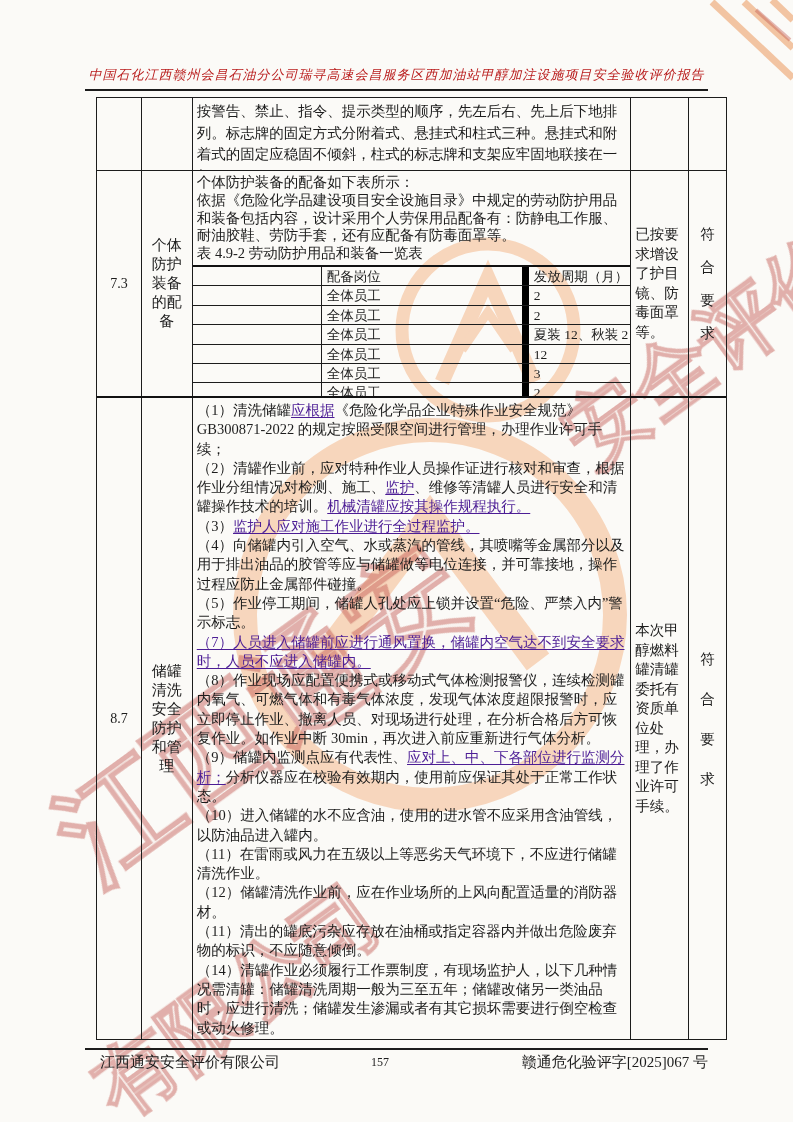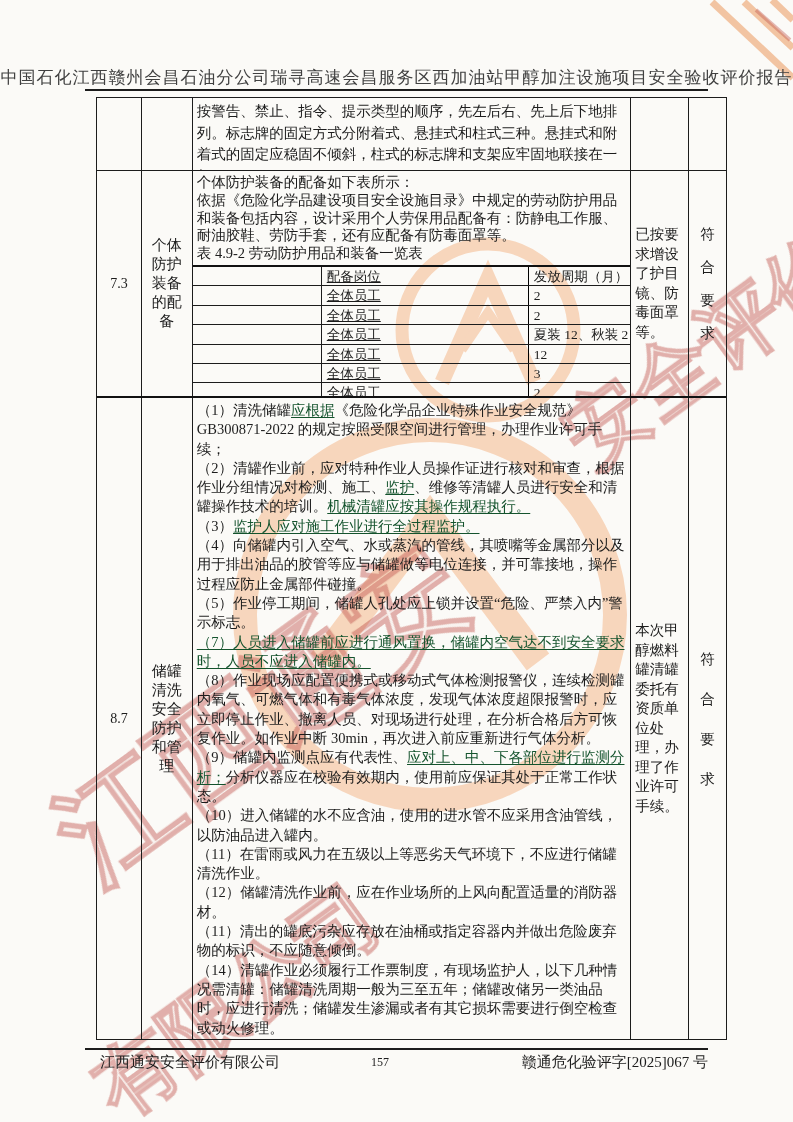--- a/index.html
+++ b/index.html
@@ -3,21 +3,21 @@
 <meta charset="utf-8">
 <style>
   html,body{margin:0;padding:0;}
   body{width:793px;height:1122px;background:#fbfaf7;position:relative;overflow:hidden;
        font-family:"Liberation Serif","DejaVu Serif",serif;color:#1c1c1c;}
   .page{position:absolute;inset:0;}
   
   .wm{position:absolute;left:0;top:0;z-index:0;pointer-events:none;}
   
   .htitle{position:absolute;top:66px;left:0;width:100%;text-align:center;
-          font-size:17px;letter-spacing:1px;color:#404040;z-index:2;}
+          font-size:13px;letter-spacing:1px;color:#b91c1c;z-index:2;font-style:italic;}
   .hrule{position:absolute;top:89px;left:85px;width:623px;height:2px;background:#1c1c1c;z-index:2;}
   
   .rtable{position:absolute;left:96px;top:97px;width:631px;height:943px;
           border:1.5px solid #1c1c1c;box-sizing:border-box;z-index:1;}
   .trow{display:flex;box-sizing:border-box;border-bottom:1px solid #1c1c1c;overflow:hidden;}
   .trow:last-child{border-bottom:none;}
   .r1{height:73px;}
   .r2{height:227px;border-bottom:2px solid #111;}
   .r3{height:641px;}
   .cell{box-sizing:border-box;border-right:1px solid #1c1c1c;overflow:hidden;}
@@ -25,31 +25,31 @@
   .c-id{width:45px;display:flex;align-items:center;justify-content:center;font-size:14px;}
   .c-name{width:51px;display:flex;align-items:center;justify-content:center;text-align:center;
           font-size:15px;line-height:19px;padding:0 9px;}
   .c-content{width:440px;padding:3px 4px 0 4px;font-size:14.5px;}
   .c-status{width:58px;display:flex;align-items:center;padding:0 4px;
             font-size:14.5px;line-height:19.5px;}
   .c-concl{width:37px;display:flex;align-items:center;justify-content:center;}
   .para{line-height:19.3px;}
   .r1 .para{line-height:21.5px;}
   .p73 .para{line-height:17.8px;}
-  .rev{color:#14532d;text-decoration:underline;text-underline-offset:2px;font-family:Liberation Serif, serif;}
+  .rev{color:#4c1d95;text-decoration:underline;text-underline-offset:2px;font-family:Liberation Serif, serif;}
   .vtext{width:16px;word-break:break-all;text-align:center;font-size:14.5px;}
   .vt73{line-height:33px;}
   .vt74{line-height:40px;}
   
   .itable{margin-left:-4px;width:437px;border-top:2.5px solid #111;margin-top:2px;font-size:13.5px;}
   .it-row{display:flex;height:19.4px;line-height:19px;border-bottom:1px solid #1c1c1c;box-sizing:border-box;}
   .it-row:last-child{border-bottom:none;}
   .it-cell{box-sizing:border-box;overflow:hidden;white-space:nowrap;}
   .it-c0{width:129px;border-right:1px solid #1c1c1c;}
-  .it-c1{width:207px;border-right:1px solid #000000;padding-left:5px;text-decoration:underline;}
+  .it-c1{width:207px;border-right:7px solid #000000;padding-left:5px;}
   .it-c2{flex:1;padding-left:5px;}
   
   .frule{position:absolute;top:1048px;left:85px;width:623px;height:2px;background:#1c1c1c;z-index:2;}
   .f-company{position:absolute;top:1053px;left:100px;font-size:15px;z-index:2;}
   .f-page{position:absolute;top:1055px;left:340px;width:80px;text-align:center;font-size:12px;z-index:2;}
   .f-doc{position:absolute;top:1053px;right:85px;font-size:15px;z-index:2;}
 </style>
 </head>
 <body>
 

